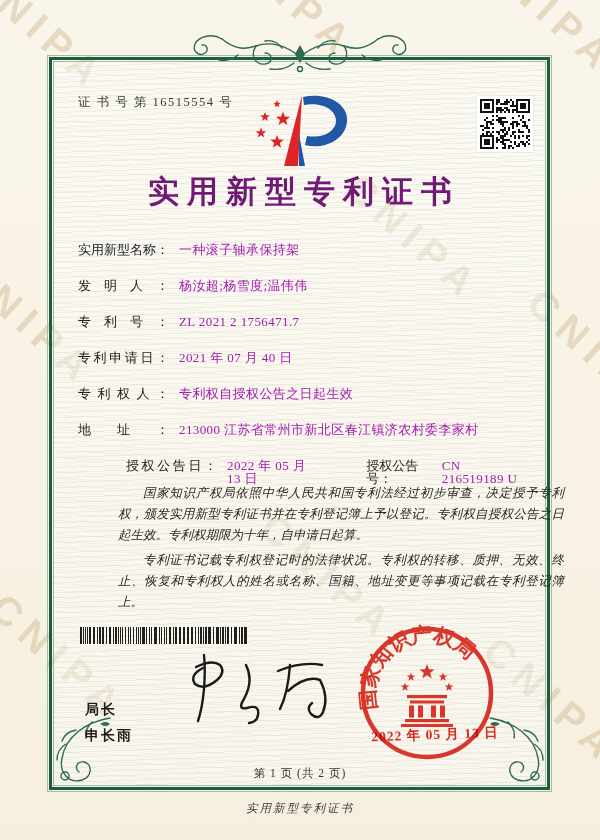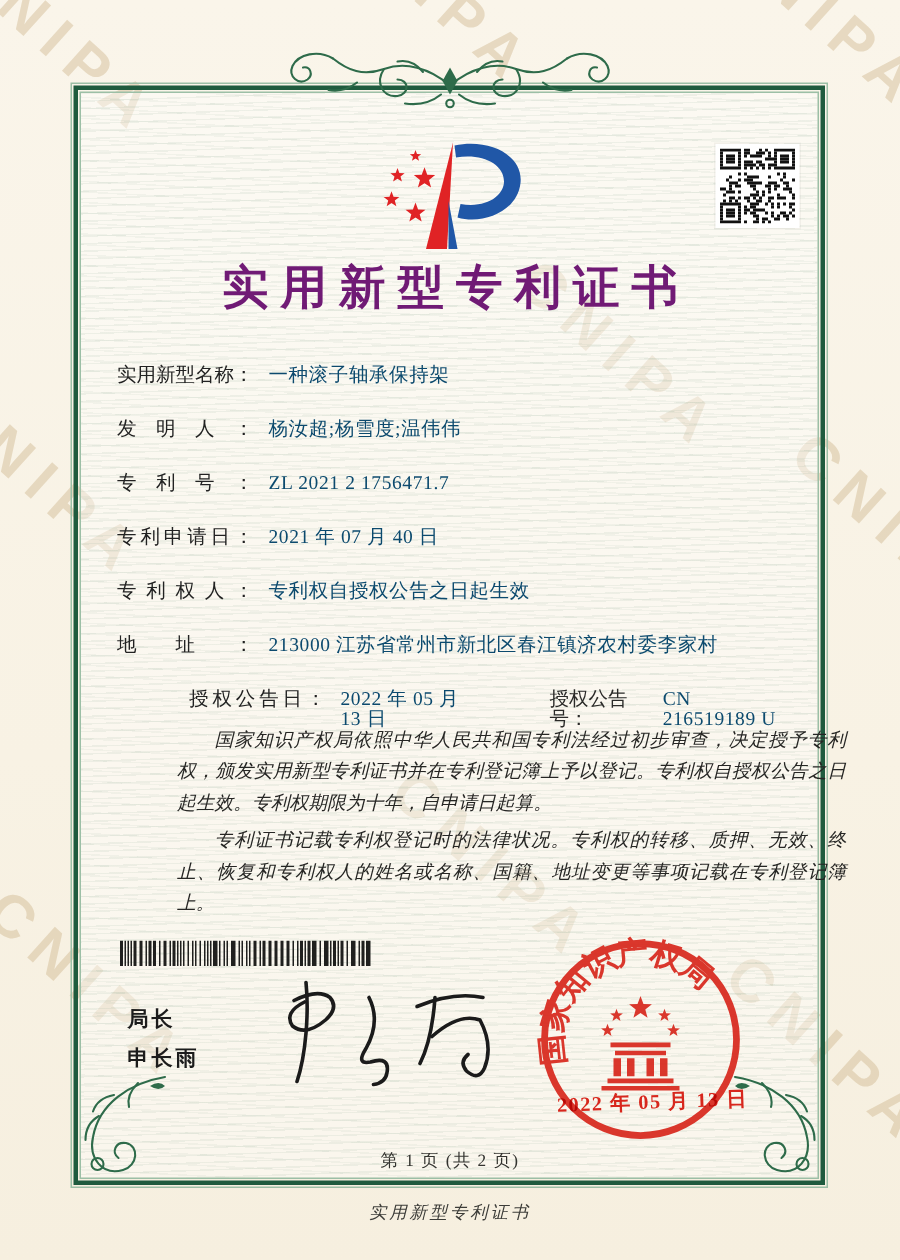--- a/index.html
+++ b/index.html
@@ -50,28 +50,28 @@
     font-size:31px; font-weight:bold; letter-spacing:8px; text-indent:8px; color:#701a75;
   }
   .fields { position:absolute; left:78px; top:243px; width:446px; font-size:13px; }
   .frow { display:flex; margin-bottom:23px; line-height:13px; align-items:flex-end; }
   .fpair { display:flex; align-items:baseline;margin-left:48px; }
   .fpair.first { width:227px; }
   .flabel {
     display:inline-block; width:91px; text-align:justify; text-align-last:justify;
     flex:none; color:#222;
   }
-  .fvalue { margin-left:10px; letter-spacing:.4px; color:#0c4a6e; }
+  .fvalue { margin-left:10px; letter-spacing:.4px; color:#a21caf; }
   .body-text {
     position:absolute; left:78px; top:483px; width:446px;
     font-size:12.5px; line-height:21px; text-align:justify; font-style:italic; color:#262624;margin-left:40px;
   }
   .body-text p { text-indent:2em; margin-bottom:4px; }
   .barcode { position:absolute; left:80px; top:627px; }
-  .director { position:absolute; left:85px; top:666px;
+  .director { position:absolute; left:85px; top:696px;
     font-family:"Liberation Sans","DejaVu Sans",sans-serif; font-weight:600;
     font-size:14px; letter-spacing:2px; color:#1c1c1c; line-height:26px; }
   .signature { position:absolute; left:140px; top:645px; }
   .signature path { stroke:#1b1b1b; stroke-width:2.4; fill:none; stroke-linecap:round; stroke-linejoin:round; }
   .seal-svg { position:absolute; left:352px; top:615px; mix-blend-mode:multiply; opacity:.93; }
   .seal-date {
     position:absolute; left:365px; top:726px; width:140px; text-align:center;
     font-size:13.5px; font-weight:bold; color:var(--seal-red,#d7271d);
     letter-spacing:1px; transform:rotate(-2deg); mix-blend-mode:multiply;
   }
@@ -130,20 +130,21 @@
   <path d="M58 4 C34 8 14 22 10 44 C7 58 16 70 30 66 C40 63 41 50 32 48 C25 47 22 54 27 58"></path>
   <path d="M14 30 q-9 5 -9 16"></path>
   <path d="M24 16 q-11 2 -14 11"></path>
   <path d="M40 8 q-8 8 -6 16"></path>
   <circle cx="13" cy="62" r="4"></circle>
   <path class="fil" d="M48 10 q6 -4 10 0 q-4 4 -10 0z"></path>
 </svg>
 
 <div class="content">
 
+  <div class="cert-no">证 书 号 第 16515554 号</div>
 
   <svg class="logo" width="110" height="82" viewBox="0 0 110 82">
     <polygon points="49,3 31,74 45,74" fill="#e02325"></polygon>
     <polygon points="46,42 52,74 46,74" fill="#2057a7"></polygon>
     <path d="M50 5 C74 0 96 12 94 30 C92 49 69 58 52 53 L54 44 C72 47 83 38 83 29 C83 17 68 10 51 13 Z" fill="#2057a7"></path>
     <polygon class="star" points="24.00,8.00 24.99,10.64 27.80,10.76 25.60,12.52 26.35,15.24 24.00,13.68 21.65,15.24 22.40,12.52 20.20,10.76 23.01,10.64"></polygon>
     <polygon class="star" points="12.00,20.00 13.23,23.30 16.76,23.45 14.00,25.65 14.94,29.05 12.00,27.10 9.06,29.05 10.00,25.65 7.24,23.45 10.77,23.30"></polygon>
     <polygon class="star" points="30.00,19.50 31.85,24.45 37.13,24.68 33.00,27.97 34.41,33.07 30.00,30.15 25.59,33.07 27.00,27.97 22.87,24.68 28.15,24.45"></polygon>
     <polygon class="star" points="8.00,35.50 9.36,39.13 13.23,39.30 10.20,41.71 11.23,45.45 8.00,43.31 4.77,45.45 5.80,41.71 2.77,39.30 6.64,39.13"></polygon>
     <polygon class="star" points="24.00,43.00 25.73,47.62 30.66,47.84 26.80,50.91 28.11,55.66 24.00,52.94 19.89,55.66 21.20,50.91 17.34,47.84 22.27,47.62"></polygon>

